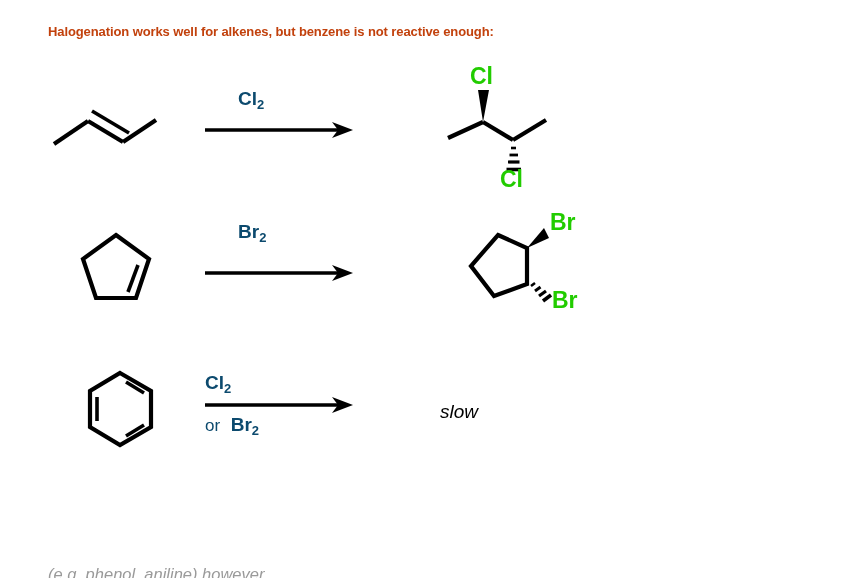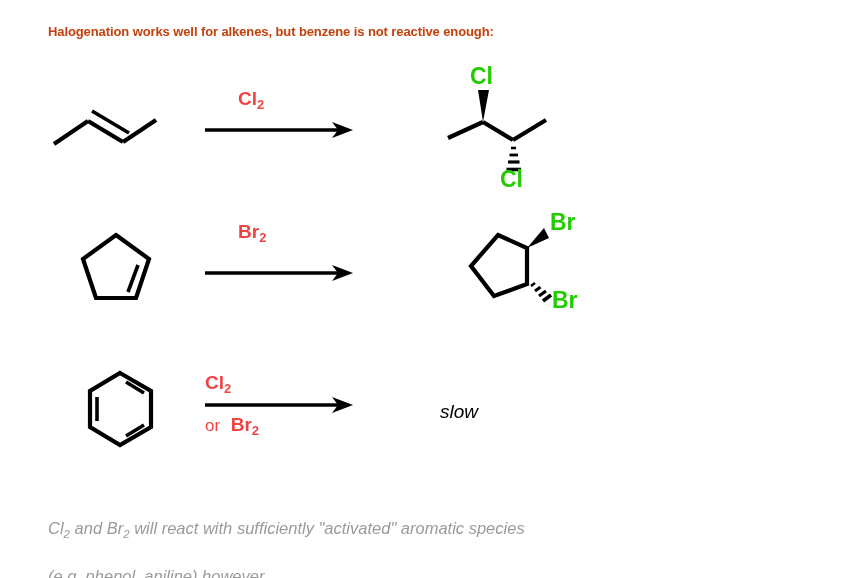--- a/index.html
+++ b/index.html
@@ -28,21 +28,21 @@
     font-size: 13px;
     font-weight: bold;
     letter-spacing: -0.1px;
     color: #c2410c;
     white-space: nowrap;
   }
   .reagent {
     position: absolute;
     font-size: 19px;
     font-weight: bold;
-    color: #ef4444;
+    color: #0c4a6e;
     white-space: nowrap;
   }
   .reagent sub {
     font-size: 13px;
     font-weight: bold;
     vertical-align: baseline;
     position: relative;
     top: 4px;
   }
   .reagent .or {
@@ -207,17 +207,17 @@
     </svg>
   </div>
 
   <div class="reagent" style="left:205px; top:414px;">
     <span class="or">or</span>&nbsp;&nbsp;<span>Br</span><sub>2</sub>
   </div>
 
   <div class="slow">slow</div>
 
   <div class="caption">
-    <span><span>Cl</span><sub>2</sub><span> and Br</span><sub>2</sub><span> will react with sufficiently "activated" aromatic species</span></span><br>
+    <br>
     <span>(e.g. phenol, aniline) however</span>
   </div>
 
 </div>
 
 </body></html>

